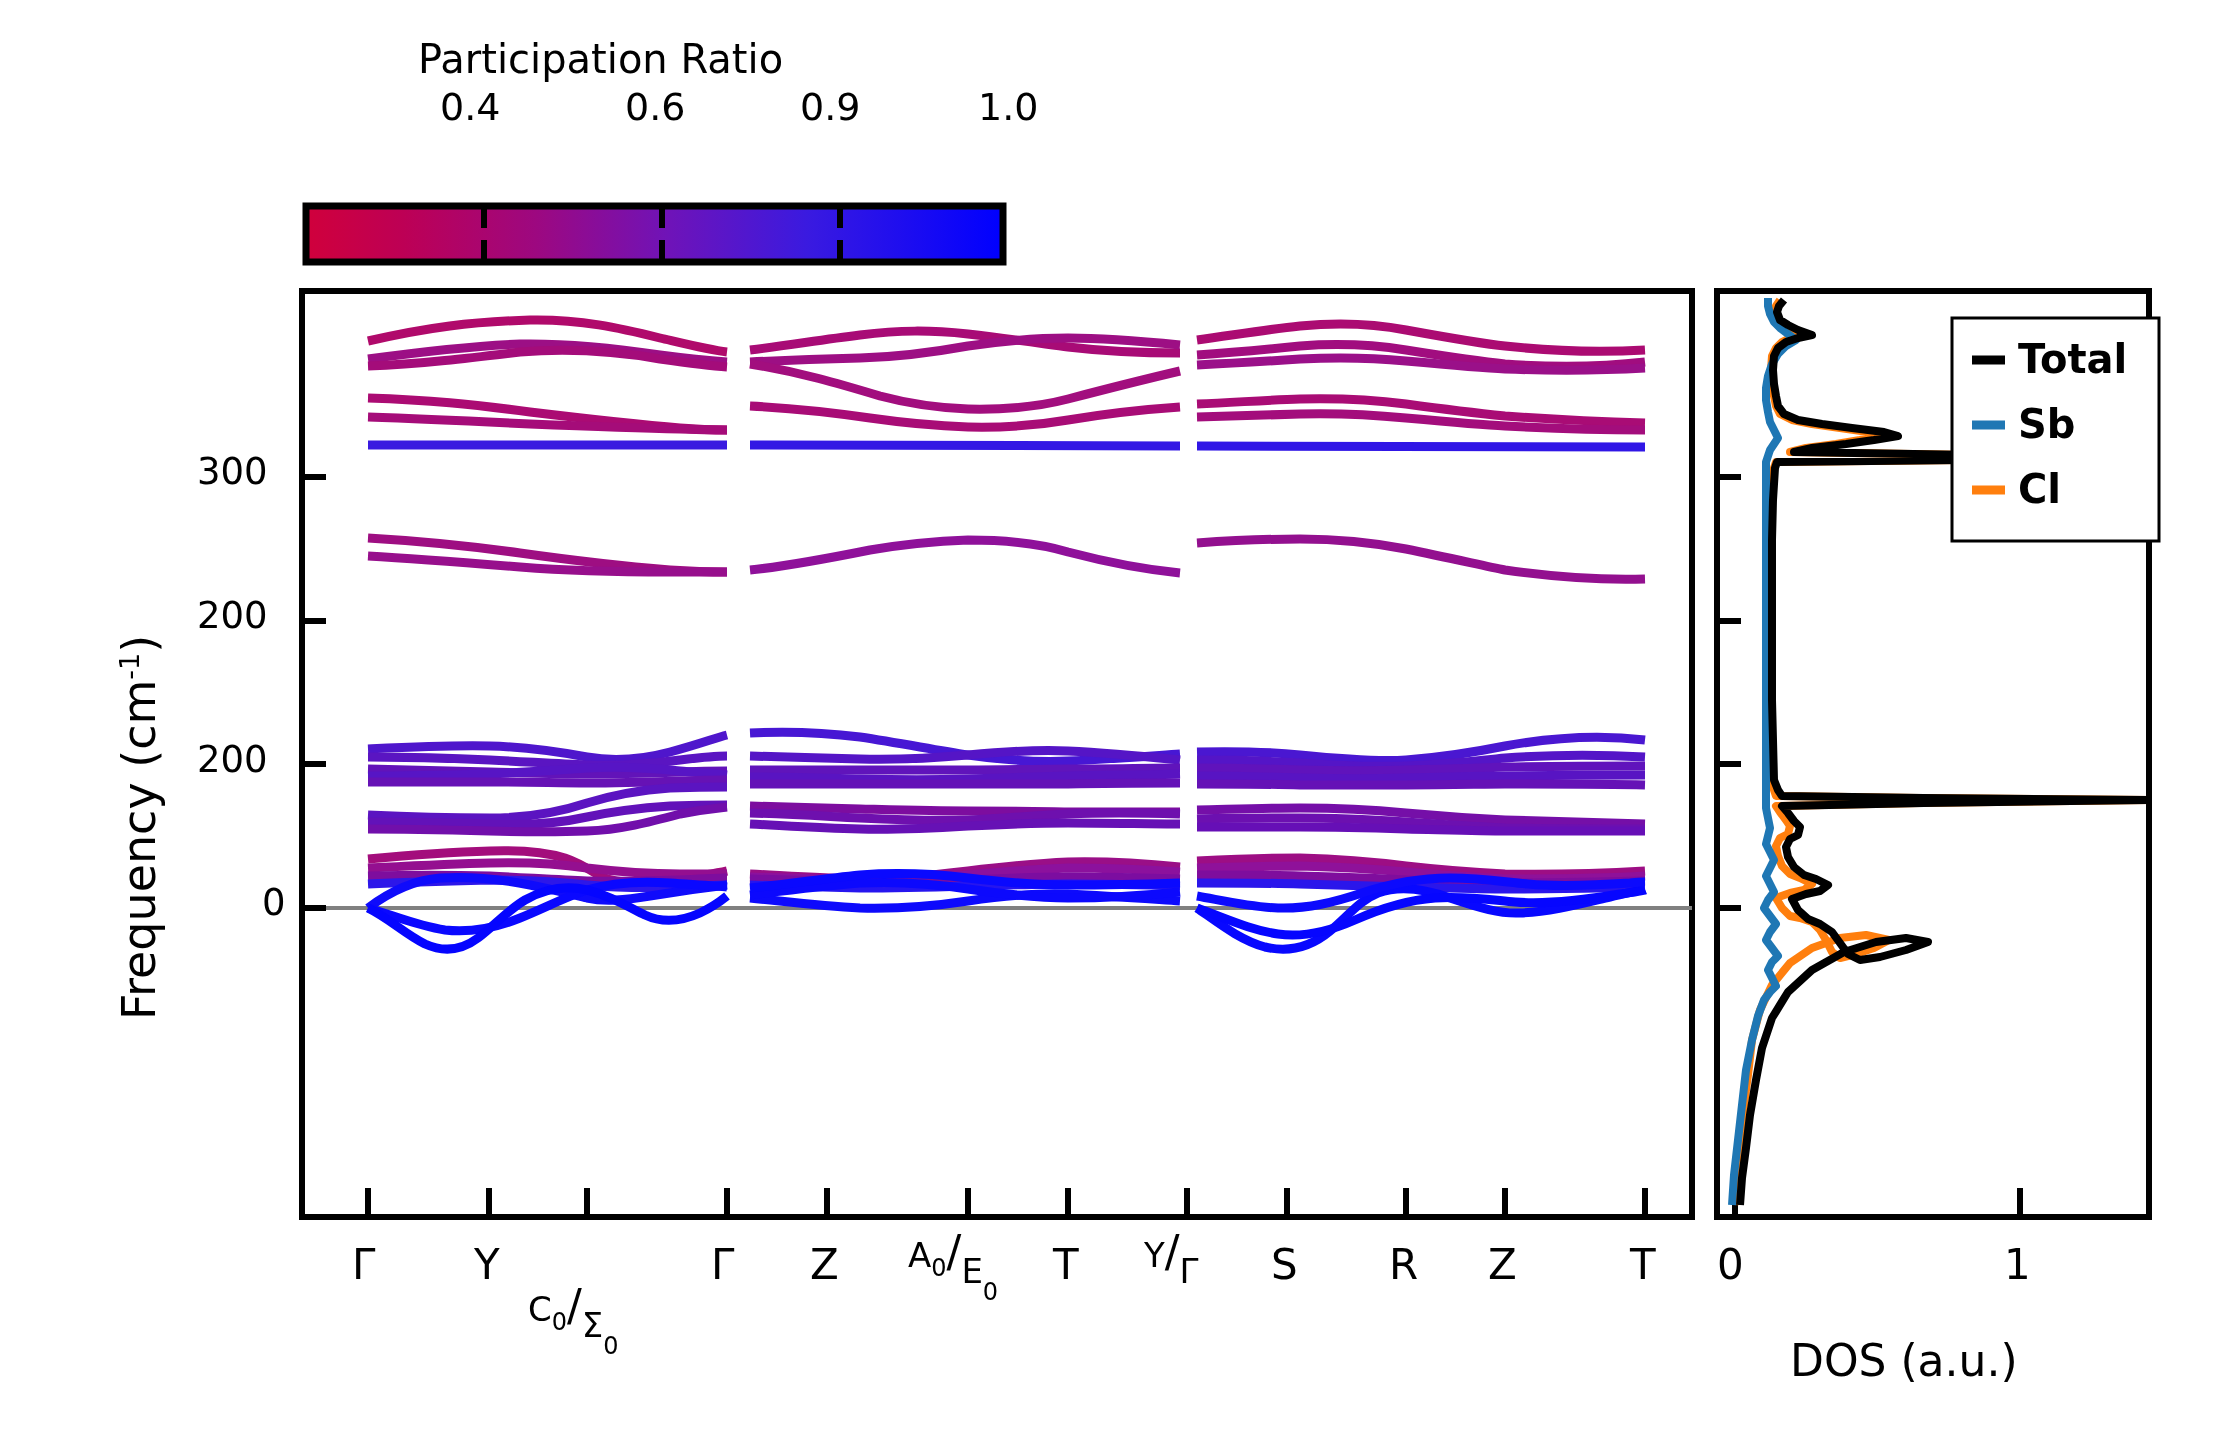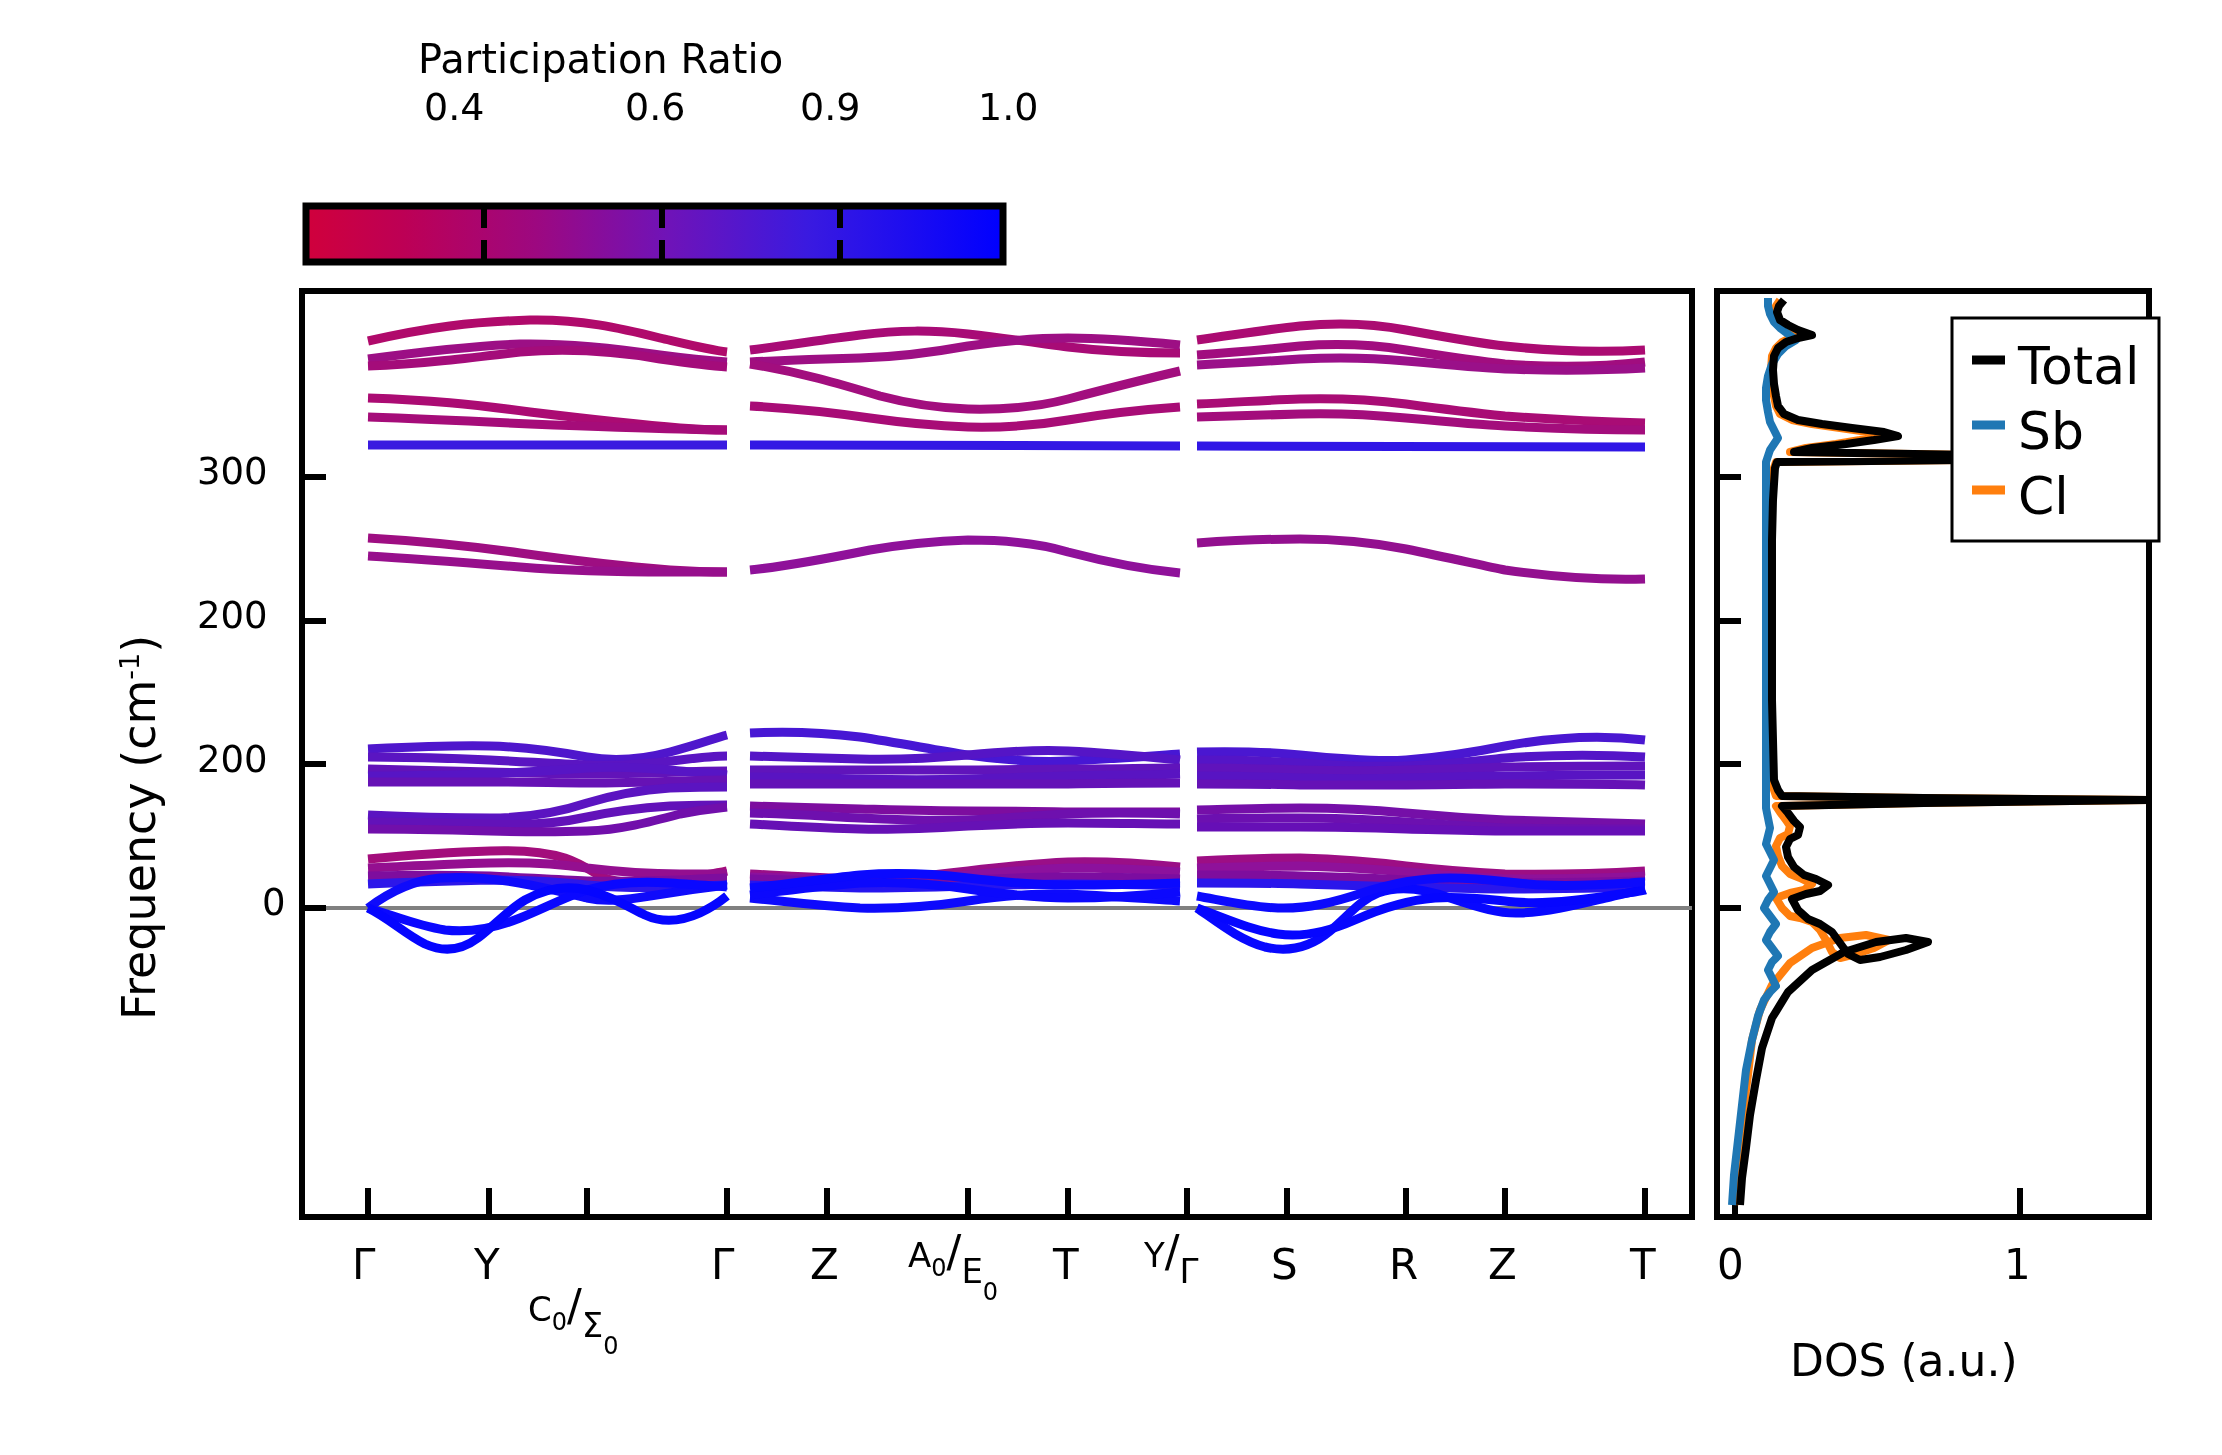--- a/index.html
+++ b/index.html
@@ -10,30 +10,30 @@
   .txt{position:absolute;white-space:nowrap;color:#000;}
   .cbtitle{font-size:40px;}
   .cbtick{font-size:38px;}
   .ytick{font-size:37px;}
   .xtick{font-size:42px;}
   .xtick-frac{font-size:42px;}
   .sup{font-size:27px;vertical-align:super;}
   .sub{font-size:27px;vertical-align:sub;}
   .axlabel{font-size:44px;}
   #ylabel{transform-origin:0 0;transform:rotate(-90deg);}
-  .legtext{font-size:52px;}
+  .legtext{font-size:40px;font-weight:bold;}
 </style>
 </head>
 <body>
 
 <div class="fig">
 
   <div class="txt cbtitle" style="left:418px;top:36px;">Participation Ratio</div>
 
-  <div class="txt cbtick" style="left:424px;top:85px;">0.4</div>
+  <div class="txt cbtick" style="left:440px;top:85px;">0.4</div>
   <div class="txt cbtick" style="left:625px;top:85px;">0.6</div>
   <div class="txt cbtick" style="left:800px;top:85px;">0.9</div>
   <div class="txt cbtick" style="left:978px;top:85px;">1.0</div>
 
   <svg width="2222" height="1455" style="position:absolute;left:0;top:0;">
     <defs>
       <linearGradient id="prgrad" x1="0" y1="0" x2="1" y2="0">
         <stop offset="0%" stop-color="#d0003c"></stop>
         <stop offset="14%" stop-color="#bd0055"></stop>
         <stop offset="33%" stop-color="#9d0880"></stop>

